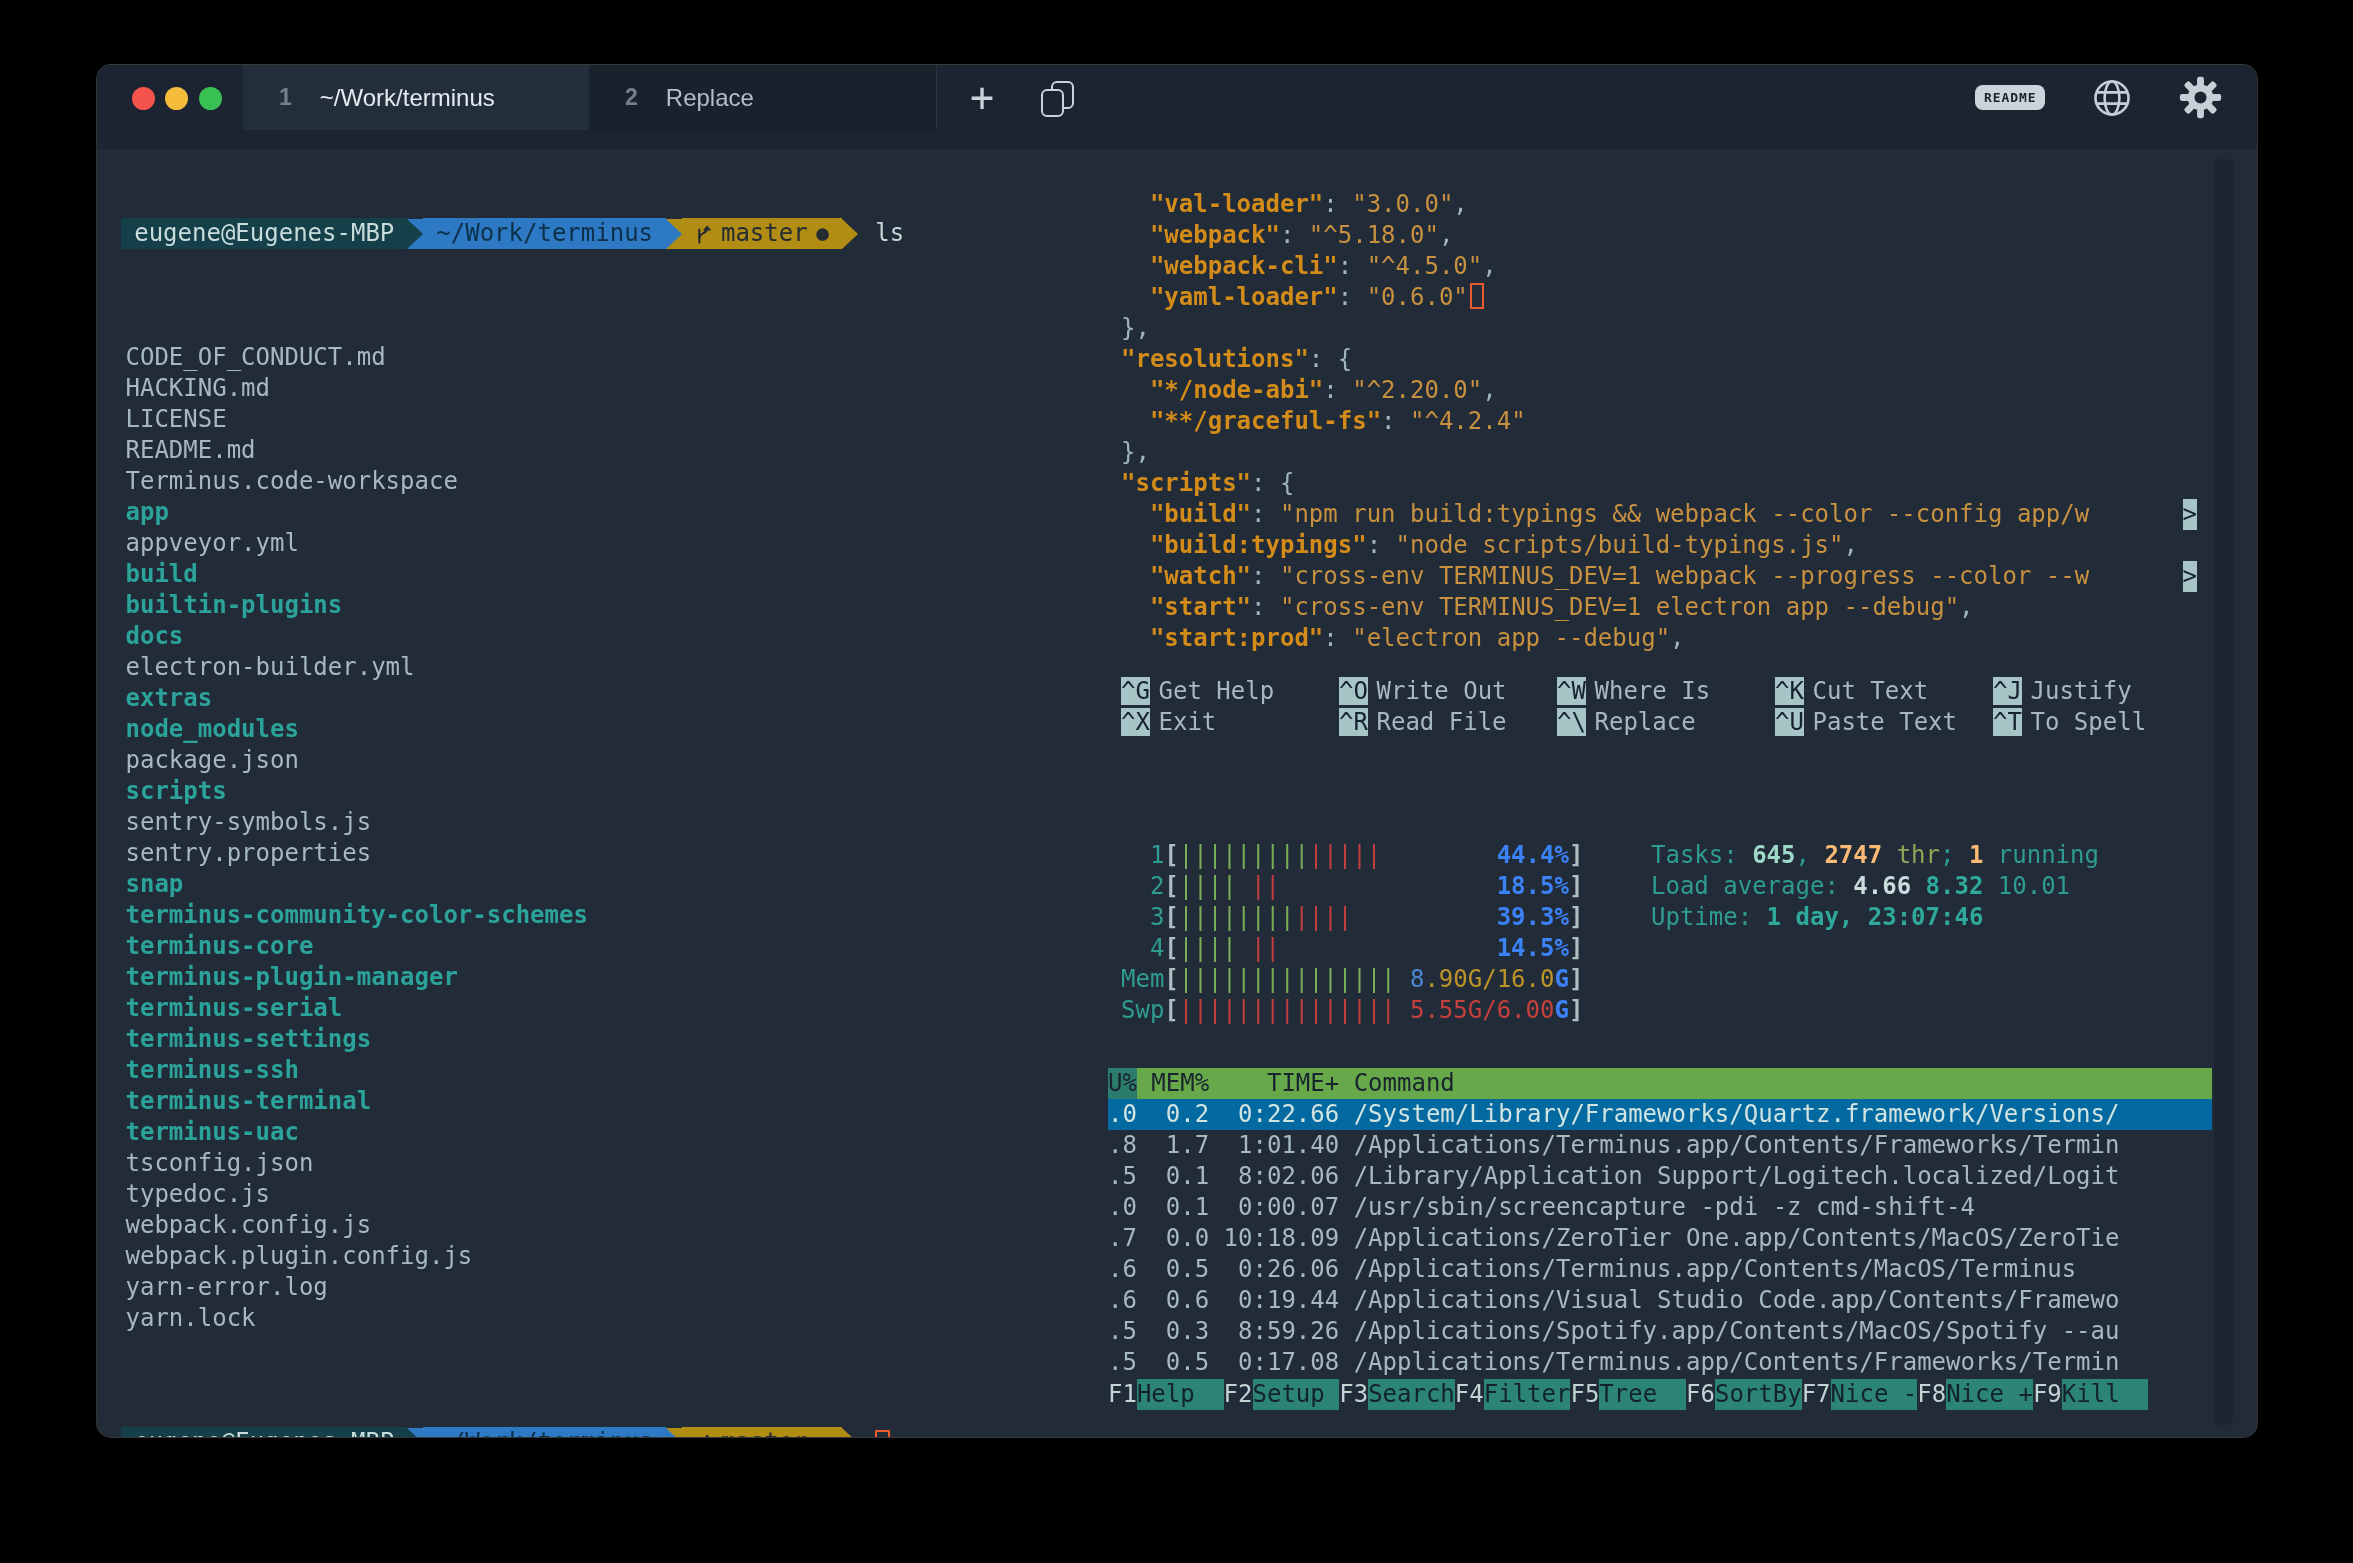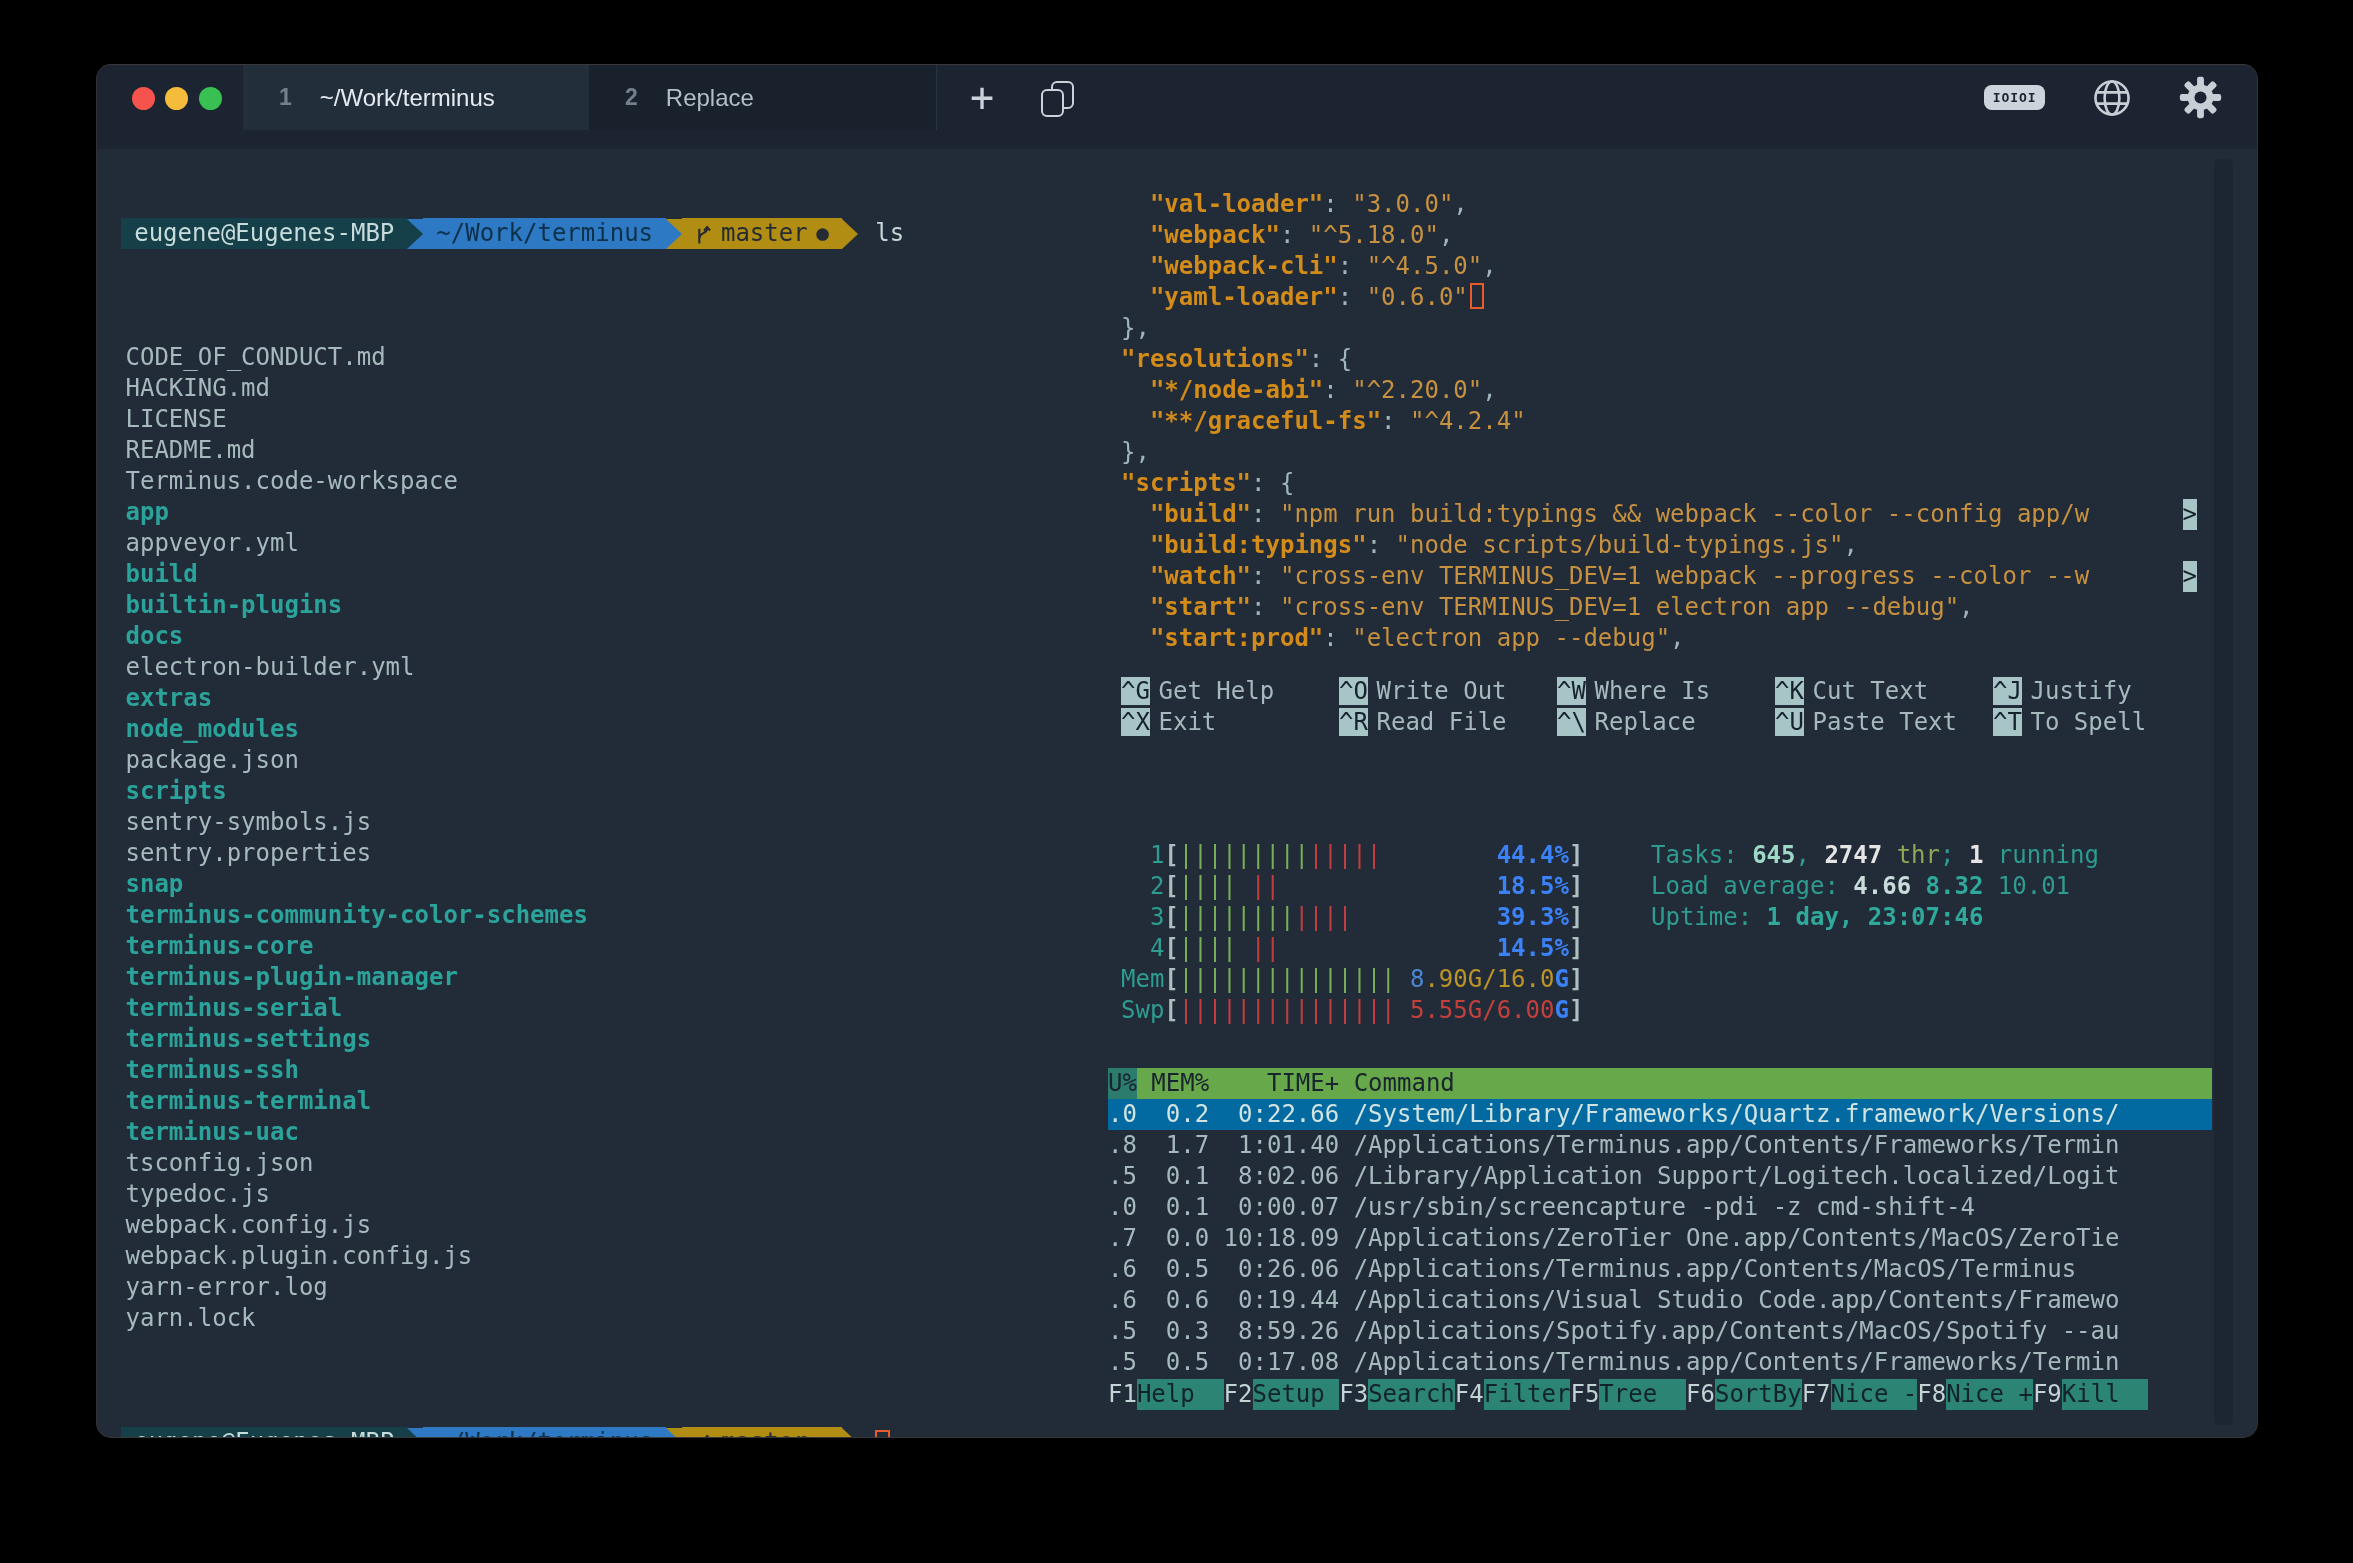--- a/index.html
+++ b/index.html
@@ -103,21 +103,21 @@
   .tk-pct { color:#3b82f6; font-weight:bold; }
   .tk-mblue { color:#4B87D3; }
   .tk-mgold { color:#BD9427;margin-top:40px; }
   .tk-mred { color:#C4403C; }
 
   #htop-info { position:absolute; left:543px; top:691px; }
   .iline { height:31px; }
   .tk-cy  { color:#2E9C90; }
   .tk-bcy { color:#9ED9C8; font-weight:bold; }
   .tk-bcy2{ color:#2FA99B; font-weight:bold; }
-  .tk-bgr { color:#e5e5e5; font-weight:bold; }
+  .tk-bgr { color:#fdba74; font-weight:bold; }
   .tk-ol  { color:#8FA855; }
   .tk-bwh { color:#C9DCDC; font-weight:bold; }
 
   #proc-table { position:absolute; left:0; top:919px; width:1104px; }
   .prow { height:31px; color:#A6BABE; }
   .prow.sel { background:#0369a1; color:#D2E4E1; }
   .phead { display:flex; height:31px; color:#19242E; }
   .phead .hc1 { background:#2B7C6D; }
   .phead .hrest { background:#67A84B; flex:1; }
 
@@ -153,21 +153,21 @@
 
     <div class="newtab-btn">
       <span>+</span>
     </div>
     <div class="copy-btn">
       <span class="back"></span>
       <span class="front"></span>
     </div>
 
     <div class="right-icons">
-      <span class="kbd-badge">IOIOI</span>
+      <span class="kbd-badge">README</span>
       <span>
         <svg width="40" height="40" viewBox="0 0 46 46">
           <g fill="none" stroke="#C8CED6" stroke-width="3">
             <circle cx="23" cy="23" r="19"></circle>
             <ellipse cx="23" cy="23" rx="8.5" ry="19"></ellipse>
             <path d="M5.5 16.5 H40.5 M5.5 29.5 H40.5"></path>
           </g>
         </svg>
       </span>
       <span>

